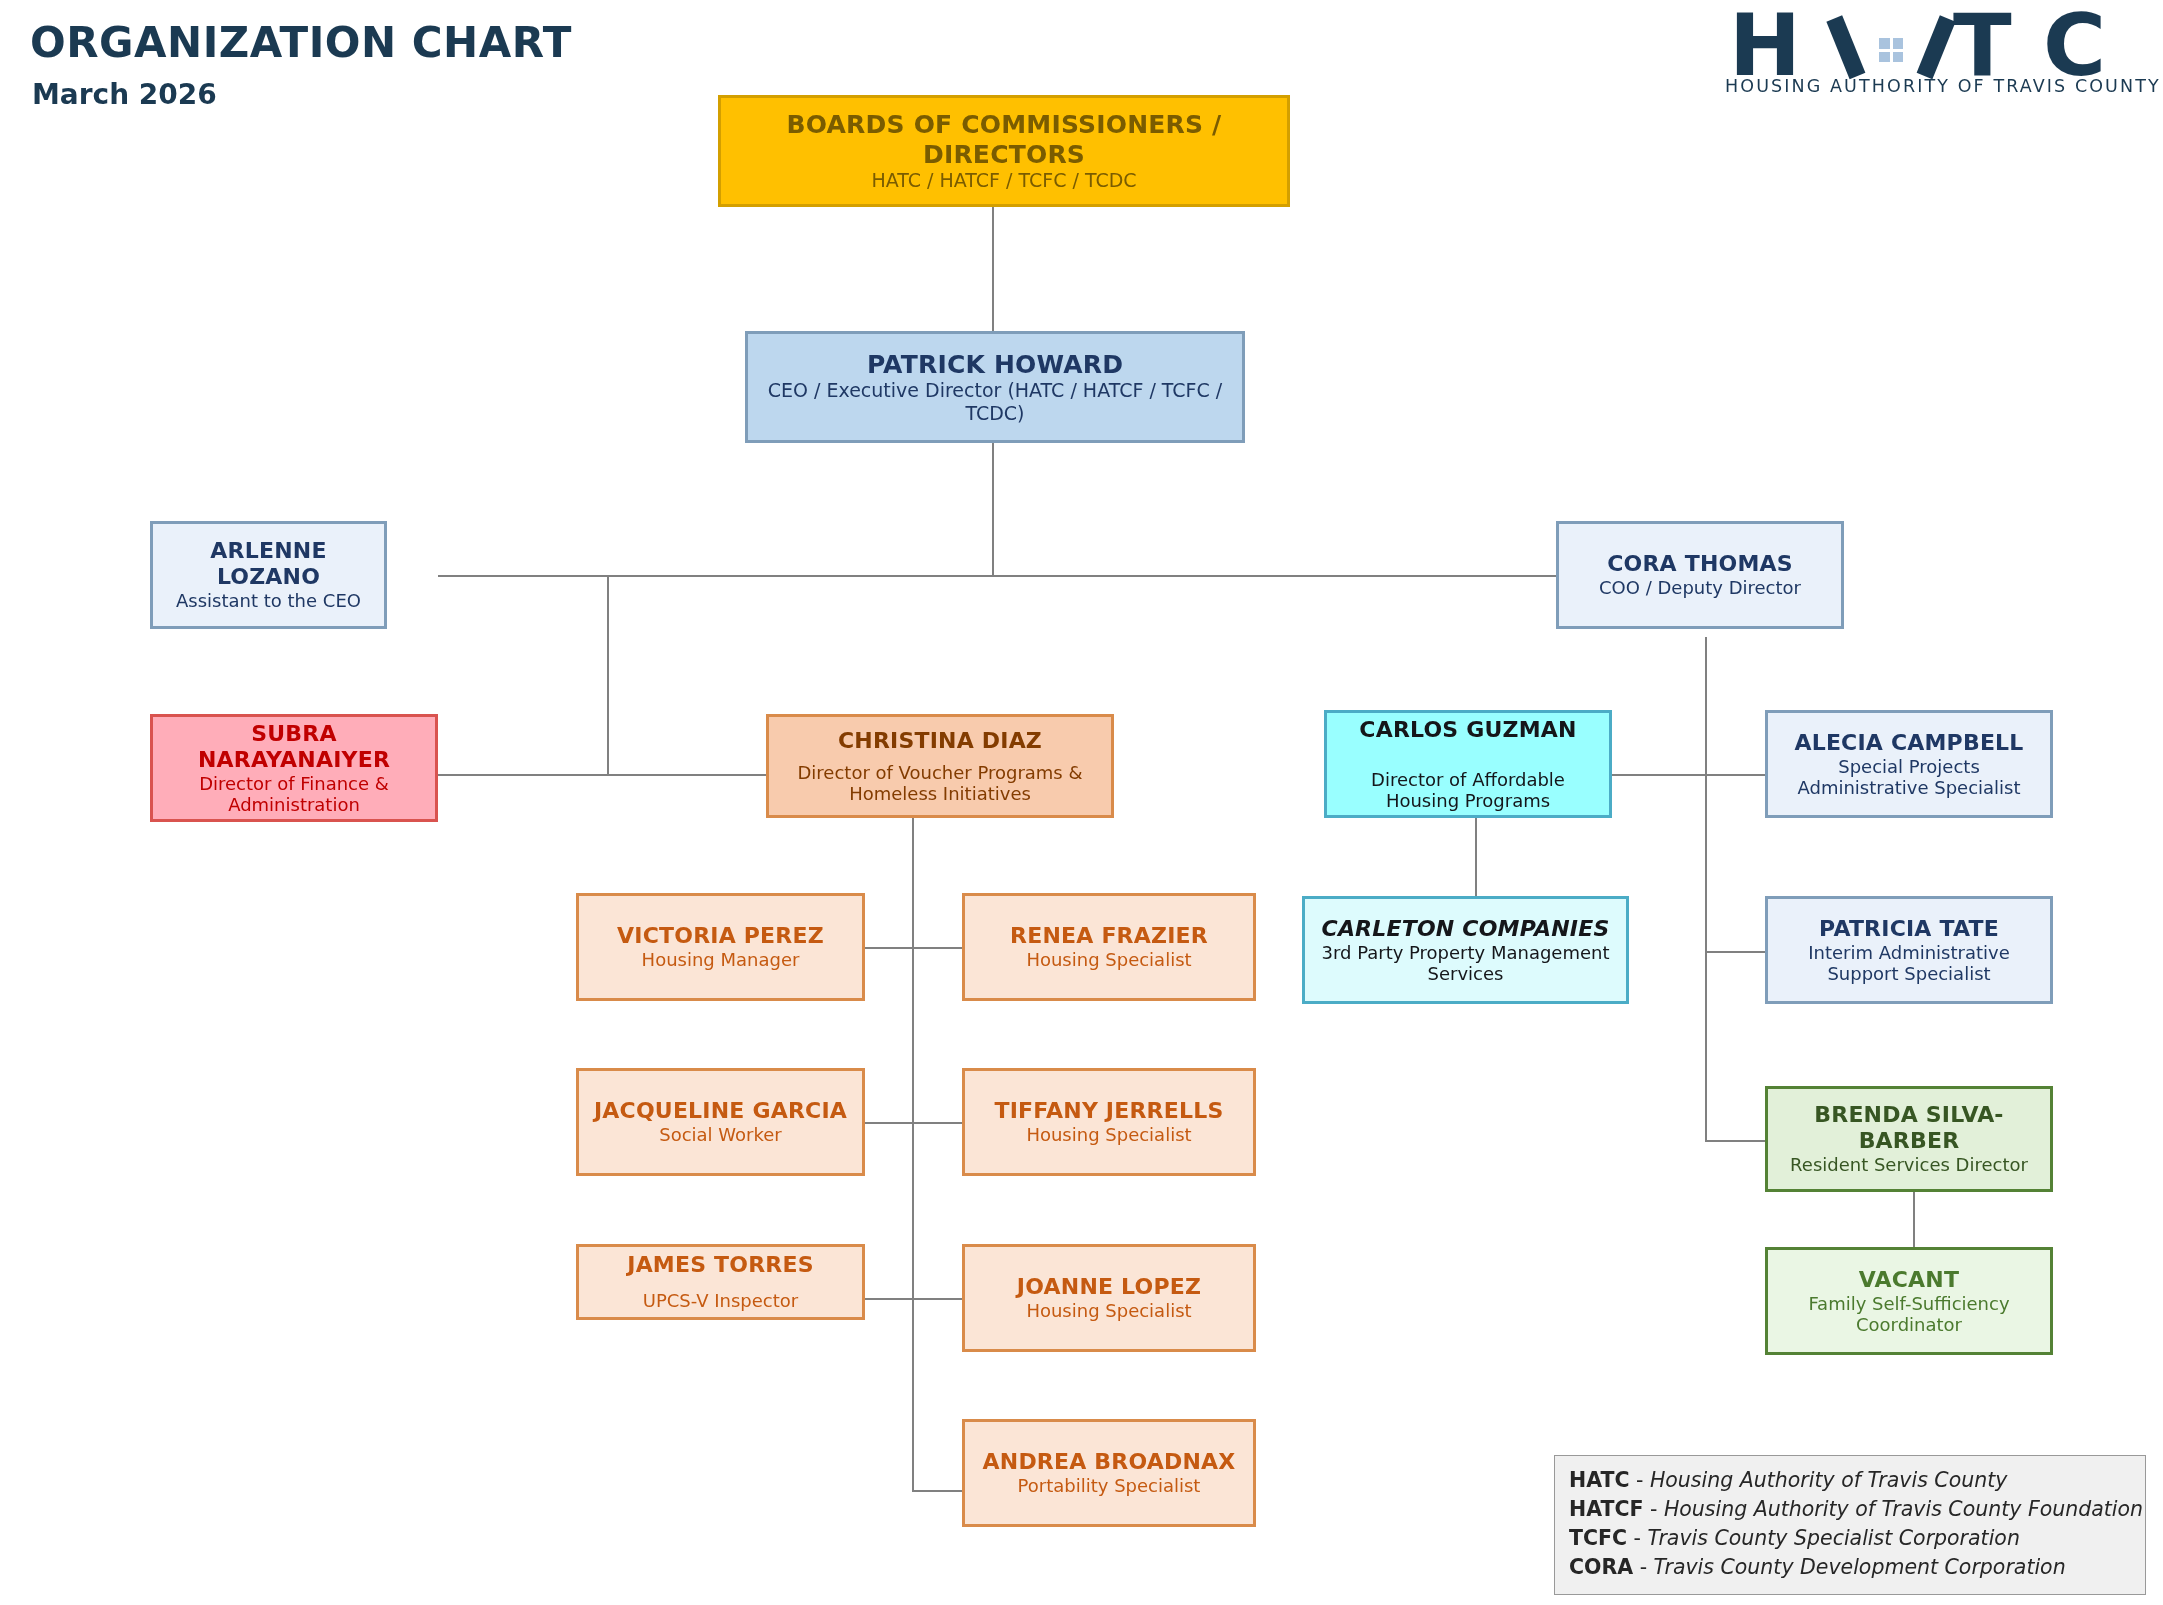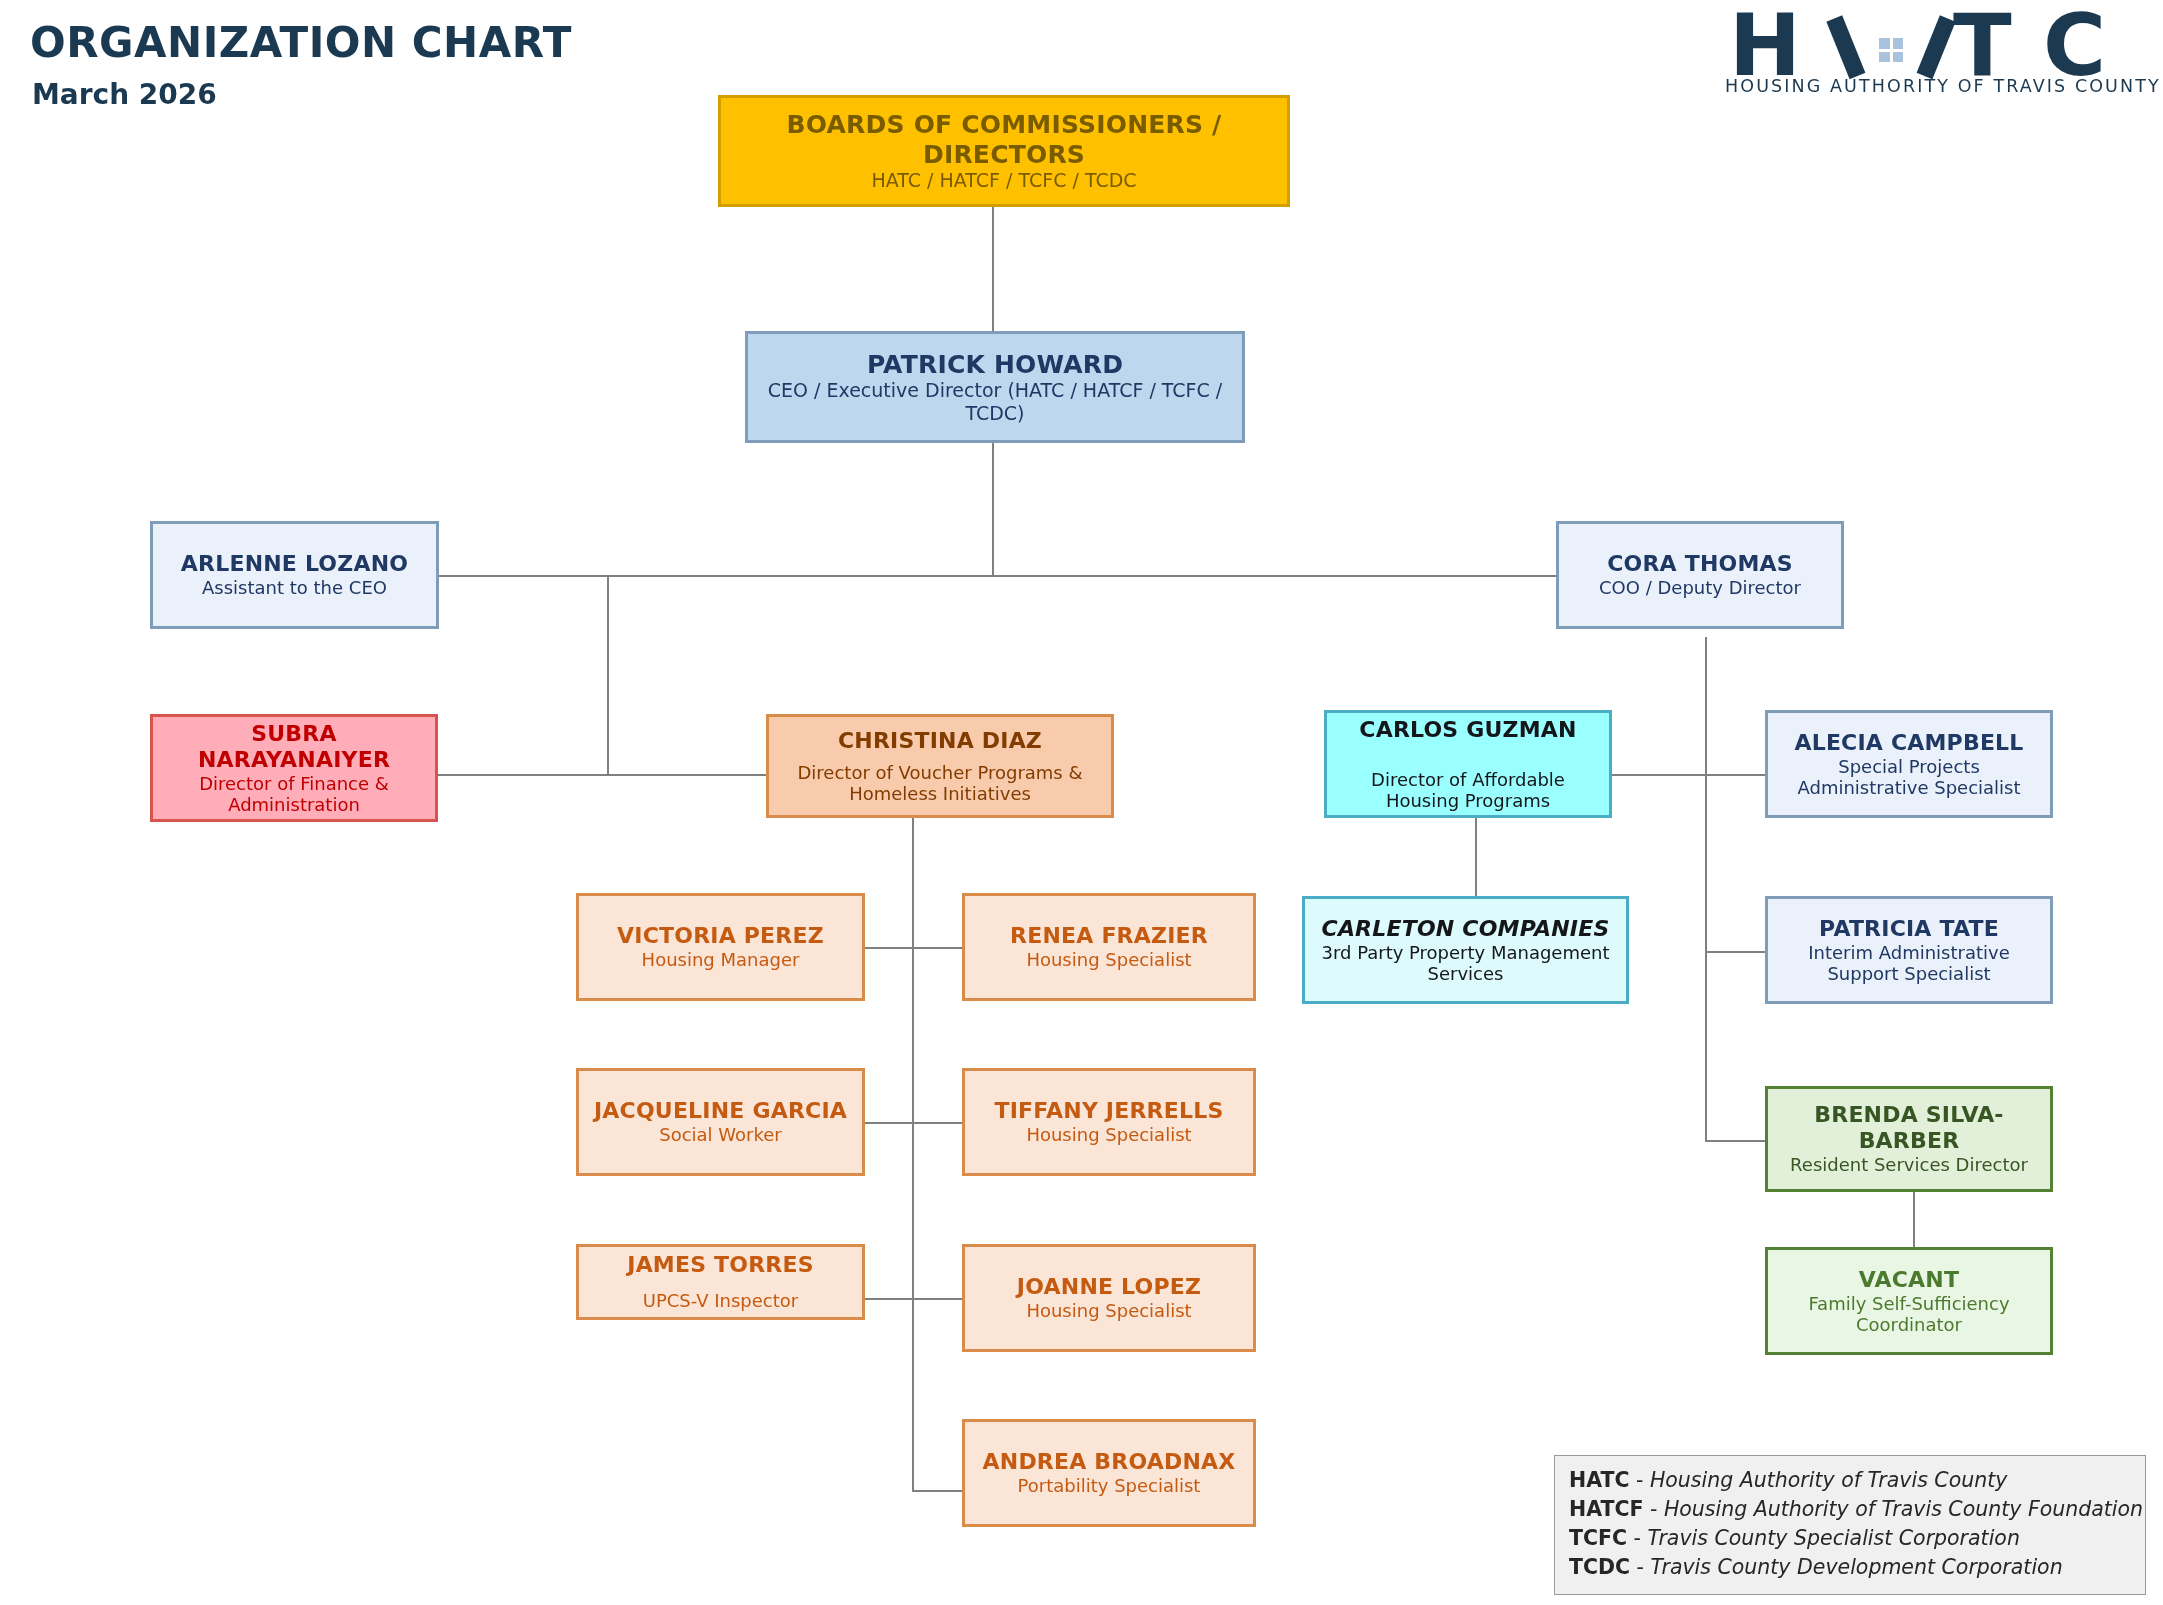--- a/index.html
+++ b/index.html
@@ -256,21 +256,21 @@
   <div class="node th-gold" style="left:718px; top:95px; width:572px; height:112px;">
     <div class="nm t-name-lg">BOARDS OF COMMISSIONERS / DIRECTORS</div>
     <div class="rl t-role-lg">HATC / HATCF / TCFC / TCDC</div>
   </div>
 
   <div class="node th-blue" style="left:745px; top:331px; width:500px; height:112px;">
     <div class="nm t-name-lg">PATRICK HOWARD</div>
     <div class="rl t-role-lg">CEO / Executive Director (HATC / HATCF / TCFC / TCDC)</div>
   </div>
 
-  <div class="node th-paleblue" style="left:150px; top:521px; width:289px; height:108px;">
+  <div class="node th-paleblue" style="left:150px; top:521px; width:237px; height:108px;">
     <div class="nm t-name-md">ARLENNE LOZANO</div>
     <div class="rl t-role-md">Assistant to the CEO</div>
   </div>
 
   <div class="node th-paleblue" style="left:1556px; top:521px; width:288px; height:108px;">
     <div class="nm t-name-md">CORA THOMAS</div>
     <div class="rl t-role-md">COO / Deputy Director</div>
   </div>
 
   <div class="node th-pink" style="left:150px; top:714px; width:288px; height:108px;">
@@ -352,17 +352,17 @@
     <div class="lrow">
       <span class="abbr">HATC</span><span class="dash"> - </span><span class="full">Housing Authority of Travis County</span>
     </div>
     <div class="lrow">
       <span class="abbr">HATCF</span><span class="dash"> - </span><span class="full">Housing Authority of Travis County Foundation</span>
     </div>
     <div class="lrow">
       <span class="abbr">TCFC</span><span class="dash"> - </span><span class="full">Travis County Specialist Corporation</span>
     </div>
     <div class="lrow">
-      <span class="abbr">TCDC</span><span class="dash"> - </span><span class="full">Travis County Development Corporation</span>
+      <span class="abbr">CORA</span><span class="dash"> - </span><span class="full">Travis County Development Corporation</span>
     </div>
   </div>
 
 </div>
 
 </body></html>

